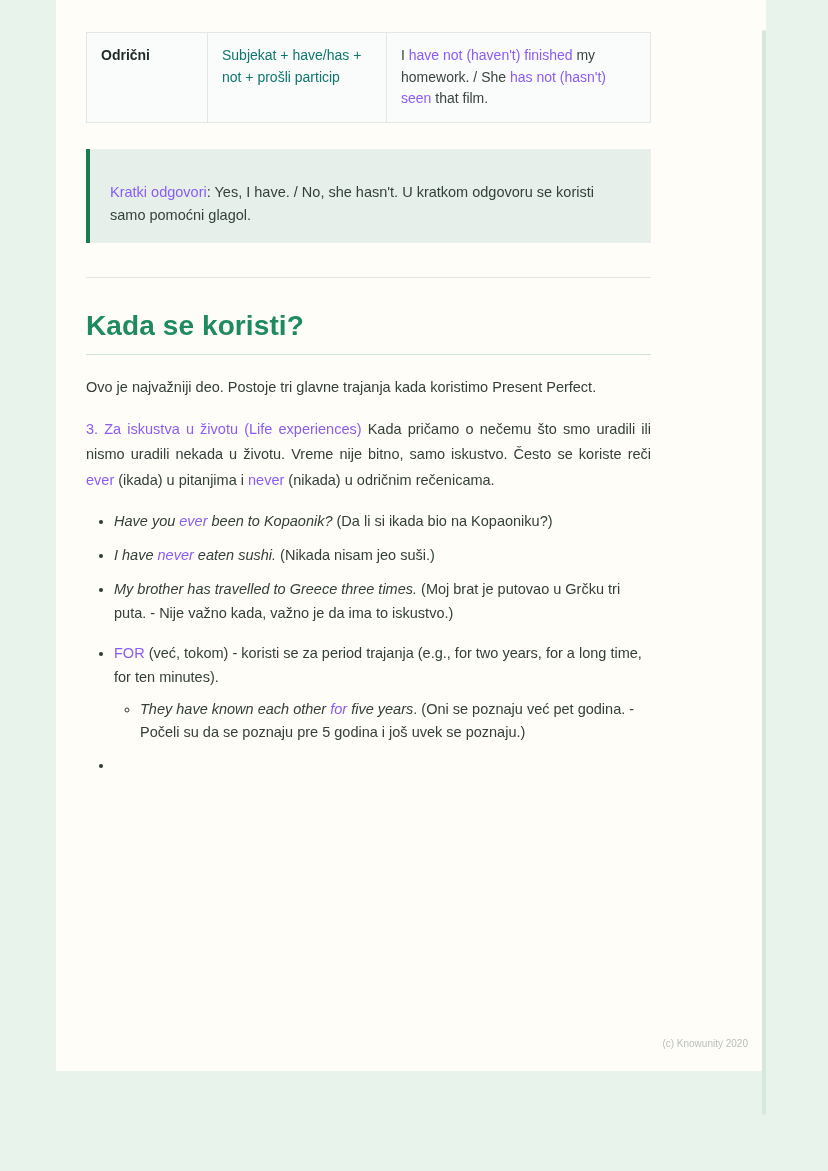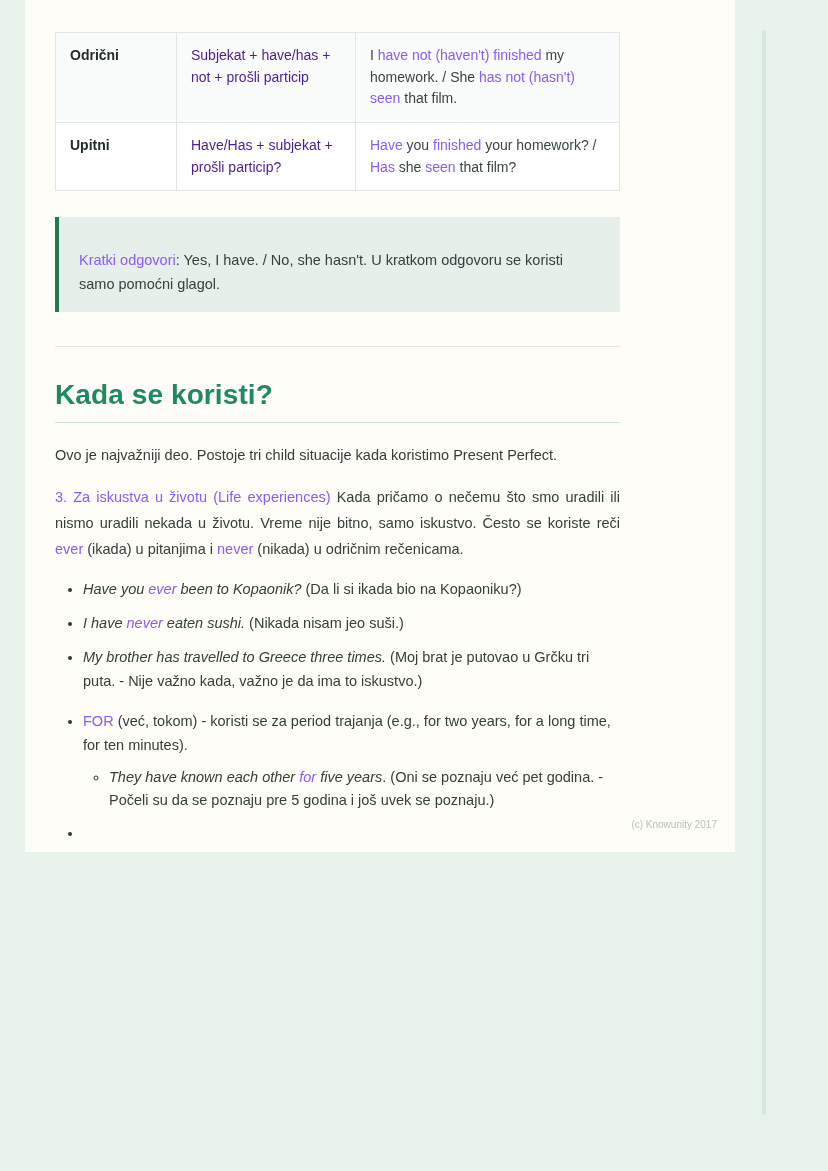--- a/index.html
+++ b/index.html
@@ -8,24 +8,24 @@
   }
   body {
     width: 828px;
     height: 1171px;
     background: #e8f3ec;
     font-family: "Liberation Sans", sans-serif;
     overflow: hidden;
   }
   .page {
     position: absolute;
-    left: 25px;
+    left: 56px;
     top: 0;
     width: 710px;
-    height: 852px;
+    height: 1071px;
     background: #fffdf7;
     box-sizing: border-box;
     overflow: hidden;
   }
   .content {
     position: absolute;
     left: 30px;
     top: 0;
     width: 565px;
     font-size: 14.5px;
@@ -49,21 +49,21 @@
     line-height: 1.55;
     color: #3a4643;
   }
   table.grammar td.col-type {
     width: 92px;
     font-weight: bold;
     color: #1d2a27;
   }
   table.grammar td.col-form {
     width: 150px;
-    color: #4c1d95;
+    color: #0f766e;
   }
   table.grammar tr.row-alt td {
     background: #fafbfb;
   }
   b, strong { font-weight: normal; color: #8b5cf6; }
 
   
   .callout {
     margin-top: 26px;
     background: #e6efe9;
@@ -151,38 +151,33 @@
 
   <div class="content">
 
     <table class="grammar">
       <tbody>
         <tr class="row-alt">
           <td class="col-type">Odrični</td>
           <td class="col-form">Subjekat + have/has + not + prošli particip</td>
           <td class="col-example">I <b>have not (haven't) finished</b> my homework. / She <b>has not (hasn't) seen</b> that film.</td>
         </tr>
-        <tr>
-          <td class="col-type">Upitni</td>
-          <td class="col-form">Have/Has + subjekat + prošli particip?</td>
-          <td class="col-example"><b>Have</b> you <b>finished</b> your homework? / <b>Has</b> she <b>seen</b> that film?</td>
-        </tr>
       </tbody>
     </table>
 
     <div class="callout">
       <span><b>Kratki odgovori</b>: Yes, I have. / No, she hasn't. U kratkom odgovoru se koristi samo pomoćni glagol.</span>
     </div>
 
     <hr class="divider">
 
     <h2 class="section-title">Kada se koristi?</h2>
     <hr class="title-rule">
 
-    <p class="para">Ovo je najvažniji deo. Postoje tri child situacije kada koristimo Present Perfect.</p>
+    <p class="para">Ovo je najvažniji deo. Postoje tri glavne trajanja kada koristimo Present Perfect.</p>
 
     <p class="para"><b>3. Za iskustva u životu (Life experiences)</b> Kada pričamo o nečemu što smo uradili ili nismo uradili nekada u životu. Vreme nije bitno, samo iskustvo. Često se koriste reči <b>ever</b> (ikada) u pitanjima i <b>never</b> (nikada) u odričnim rečenicama.</p>
 
     <ul class="bullets">
       <li><i>Have you <b>ever</b> been to Kopaonik?</i> (Da li si ikada bio na Kopaoniku?)</li>
       <li><i>I have <b>never</b> eaten sushi.</i> (Nikada nisam jeo suši.)</li>
       <li><i>My brother has travelled to Greece three times.</i> (Moj brat je putovao u Grčku tri puta. - Nije važno kada, važno je da ima to iskustvo.)</li>
     </ul>
 
 
@@ -192,16 +187,16 @@
         <ol class="sublist">
           <li><i>They have known each other <b>for</b> five years</i>. (Oni se poznaju već pet godina. - Počeli su da se poznaju pre 5 godina i još uvek se poznaju.)</li>
         </ol>
       </li>
       <li>
       </li>
     </ul>
 
   </div>
 
-  <div class="copyright">(c) Knowunity 2017</div>
+  <div class="copyright">(c) Knowunity 2020</div>
 </div>
 
 <div class="scroll-stripe"></div>
 
 </body></html>

